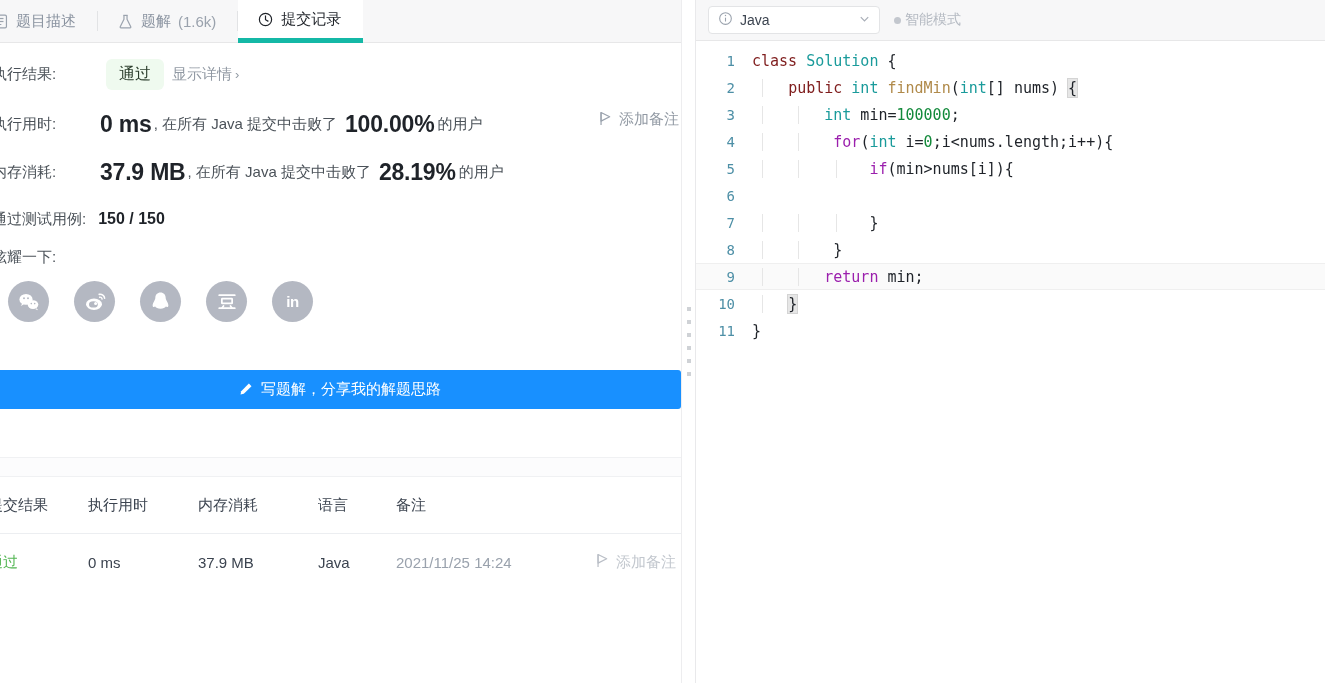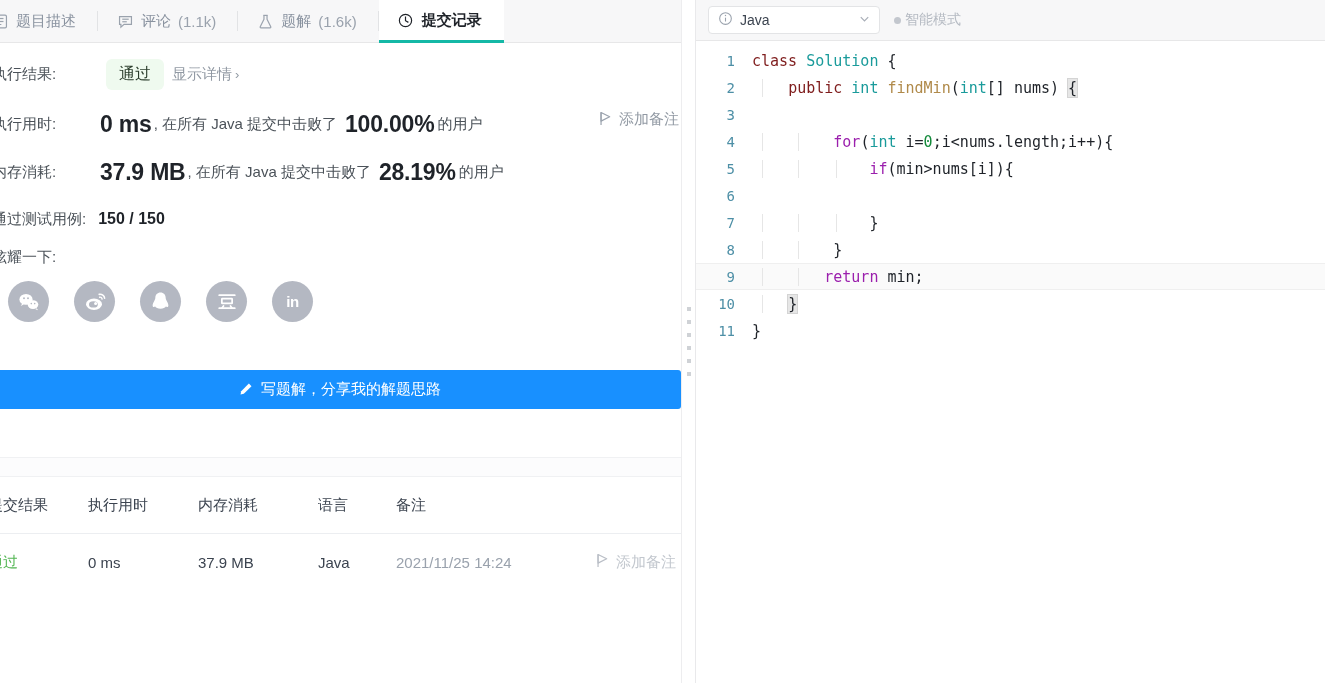--- a/index.html
+++ b/index.html
@@ -41,23 +41,22 @@
   }
   .tab:not(:last-child)::after {
     content:"";
     position:absolute; right:0; top:11px; bottom:11px;
     width:1px; background:#e2e3e5;
   }
   .tab.first { padding-left:0; margin-left:-9px; }
   .tab.active {
     background:#ffffff;
     color:#1f2329;
-    border-bottom:3px solid #14b8a6;
+    border-bottom:5px solid #14b8a6;
     margin-bottom:-1px;
-    font-weight:bold;
   }
   .tab.active::after { display:none; }
   .tab .tlabel { font-size:15px; }
   .tab .tcount { font-size:15px; color:#9aa2ad; }
   .ticon { display:inline-flex; width:18px; height:18px; align-items:center; justify-content:center; flex:0 0 18px; }
   .ticon svg { display:block; }
 
   
   .result-area { padding:0 0 0 0; }
 
@@ -276,31 +275,20 @@
           <svg width="17" height="17" viewBox="0 0 20 20" fill="none" stroke="#9aa2ad" stroke-width="1.4">
             <rect x="3" y="2.5" width="14" height="15" rx="1.6"></rect>
             <line x1="6.5" y1="6.5" x2="13.5" y2="6.5"></line>
             <line x1="6.5" y1="10" x2="13.5" y2="10"></line>
             <line x1="6.5" y1="13.5" x2="11" y2="13.5"></line>
           </svg>
         </span>
         <span class="tlabel">题目描述</span>
       </div>
 
-      <div class="tab">
-        <span class="ticon">
-          <svg width="17" height="17" viewBox="0 0 20 20" fill="none" stroke="#9aa2ad" stroke-width="1.4">
-            <path d="M3 4.2h14v9.2H8.3L4.6 16.6v-3.2H3z"></path>
-            <line x1="6.2" y1="7.3" x2="13.8" y2="7.3"></line>
-            <line x1="6.2" y1="10.3" x2="11.5" y2="10.3"></line>
-          </svg>
-        </span>
-        <span class="tlabel">评论</span>
-        <span class="tcount">(1.1k)</span>
-      </div>
 
       <div class="tab">
         <span class="ticon">
           <svg width="17" height="17" viewBox="0 0 20 20" fill="none" stroke="#9aa2ad" stroke-width="1.4" stroke-linejoin="round">
             <path d="M8.2 2.8v4.6L3.8 16.2c-.3.6.1 1.2.8 1.2h10.8c.7 0 1.1-.6.8-1.2L11.8 7.4V2.8"></path>
             <line x1="7.4" y1="2.8" x2="12.6" y2="2.8"></line>
           </svg>
         </span>
         <span class="tlabel">题解</span>
         <span class="tcount">(1.6k)</span>
@@ -486,20 +474,21 @@
         <span class="ctext"><span class="tok-kw">class</span><span class="tok-plain"> </span><span class="tok-type">Solution</span><span class="tok-plain"> {</span></span>
       </div>
 
       <div class="cline">
         <span class="gutter">2</span>
         <span class="ctext"><span class="ind" style="left:14px"></span><span class="tok-plain">    </span><span class="tok-kw">public</span><span class="tok-plain"> </span><span class="tok-type">int</span><span class="tok-plain"> </span><span class="tok-fn">findMin</span><span class="tok-plain">(</span><span class="tok-type">int</span><span class="tok-plain">[] nums) </span><span class="tok-plain brace-hl">{</span></span>
       </div>
 
       <div class="cline">
         <span class="gutter">3</span>
+        <span class="ctext"><span class="ind" style="left:14px"></span><span class="ind" style="left:50px"></span><span class="tok-plain">        </span><span class="tok-type">int</span><span class="tok-plain"> min=</span><span class="tok-num">100000</span><span class="tok-plain">;</span></span>
       </div>
 
       <div class="cline">
         <span class="gutter">4</span>
         <span class="ctext"><span class="ind" style="left:14px"></span><span class="ind" style="left:50px"></span><span class="tok-plain">         </span><span class="tok-kw2">for</span><span class="tok-plain">(</span><span class="tok-type">int</span><span class="tok-plain"> i=</span><span class="tok-num">0</span><span class="tok-plain">;i&lt;nums.length;i++){</span></span>
       </div>
 
       <div class="cline">
         <span class="gutter">5</span>
         <span class="ctext"><span class="ind" style="left:14px"></span><span class="ind" style="left:50px"></span><span class="ind" style="left:88px"></span><span class="tok-plain">             </span><span class="tok-kw2">if</span><span class="tok-plain">(min&gt;nums[i]){</span></span>

